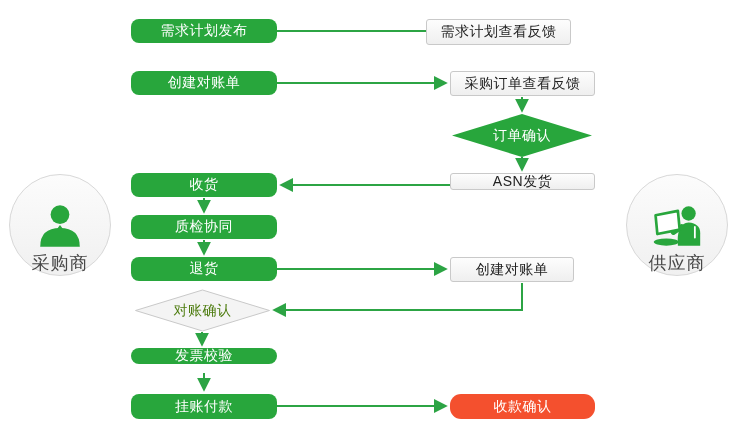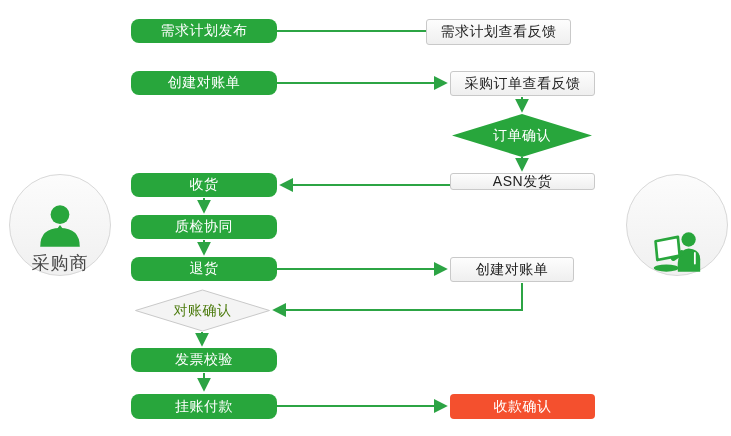--- a/index.html
+++ b/index.html
@@ -10,21 +10,21 @@
   .edges { position:absolute; left:0; top:0; width:731px; height:436px; z-index:1; }
   .node {
     position:absolute; z-index:2; display:flex; align-items:center; justify-content:center;
     font-size:14px; box-sizing:border-box; letter-spacing:0.5px; white-space:nowrap;
   }
   .green-box { background:#28a63c; color:#ffffff; border-radius:8px; }
   .light-box {
     background:linear-gradient(#fdfdfd,#efefef); border:1px solid #c9c9c9;
     border-radius:3px; color:#222222;
   }
-  .red-box { background:#f4502e; color:#ffffff; border-radius:4px; }
+  .red-box { background:#f4502e; color:#ffffff; border-radius:11px; }
   .diamond { background:transparent; }
   .diamond svg { position:absolute; left:0; top:0; width:100%; height:100%; }
   .diamond .dlabel {
     position:absolute; inset:0; display:flex; align-items:center; justify-content:center;
   }
   .diamond-green .dlabel { color:#ffffff; }
   .diamond-light .dlabel { color:#4d7c0f; }
   .actor {
     position:absolute; z-index:2; width:102px; height:102px; border-radius:50%;
     background:linear-gradient(#fcfcfc,#f0f0f0); border:1px solid #d8d8d8;
@@ -64,21 +64,21 @@
   <div class="node green-box" style="left:131px;top:19px;width:146px;height:24px">需求计划发布</div>
 
   <div class="node green-box" style="left:131px;top:71px;width:146px;height:24px">创建对账单</div>
 
   <div class="node green-box" style="left:131px;top:173px;width:146px;height:24px">收货</div>
 
   <div class="node green-box" style="left:131px;top:215px;width:146px;height:24px">质检协同</div>
 
   <div class="node green-box" style="left:131px;top:257px;width:146px;height:24px">退货</div>
 
-  <div class="node green-box" style="left:131px;top:348px;width:146px;height:24px">发票校验</div>
+  <div class="node green-box" style="left:131px;top:348px;width:146px;height:16px">发票校验</div>
 
   <div class="node green-box" style="left:131px;top:394px;width:146px;height:25px">挂账付款</div>
 
   <div class="node light-box" style="left:426px;top:19px;width:145px;height:26px">需求计划查看反馈</div>
 
   <div class="node light-box" style="left:450px;top:71px;width:145px;height:25px">采购订单查看反馈</div>
 
   <div class="node light-box" style="left:450px;top:173px;width:145px;height:17px">ASN发货</div>
 
   <div class="node light-box" style="left:450px;top:257px;width:124px;height:25px">创建对账单</div>
@@ -110,15 +110,16 @@
 
   <div class="actor" style="left:626px;top:174px">
     <svg class="aicon" viewBox="0 0 56 46">
       <ellipse cx="16" cy="41" rx="14" ry="4" fill="#28a63c"></ellipse>
       <circle cx="41" cy="9" r="8" fill="#28a63c"></circle>
       <path d="M29 45 Q27 20 41 19 Q54 20 54 31 L54 45 Z" fill="#28a63c"></path>
       <path d="M33 24 L24 30" stroke="#28a63c" stroke-width="6" stroke-linecap="round" fill="none"></path>
       <polygon points="4,11 29,6 31,27 6,32" fill="#ffffff" stroke="#28a63c" stroke-width="3" stroke-linejoin="round"></polygon>
       <path d="M48 24 L48 36" stroke="#ffffff" stroke-width="2" stroke-linecap="round" fill="none"></path>
     </svg>
+    <span class="alabel">供应商</span>
   </div>
 
 </div>
 
 </body></html>

